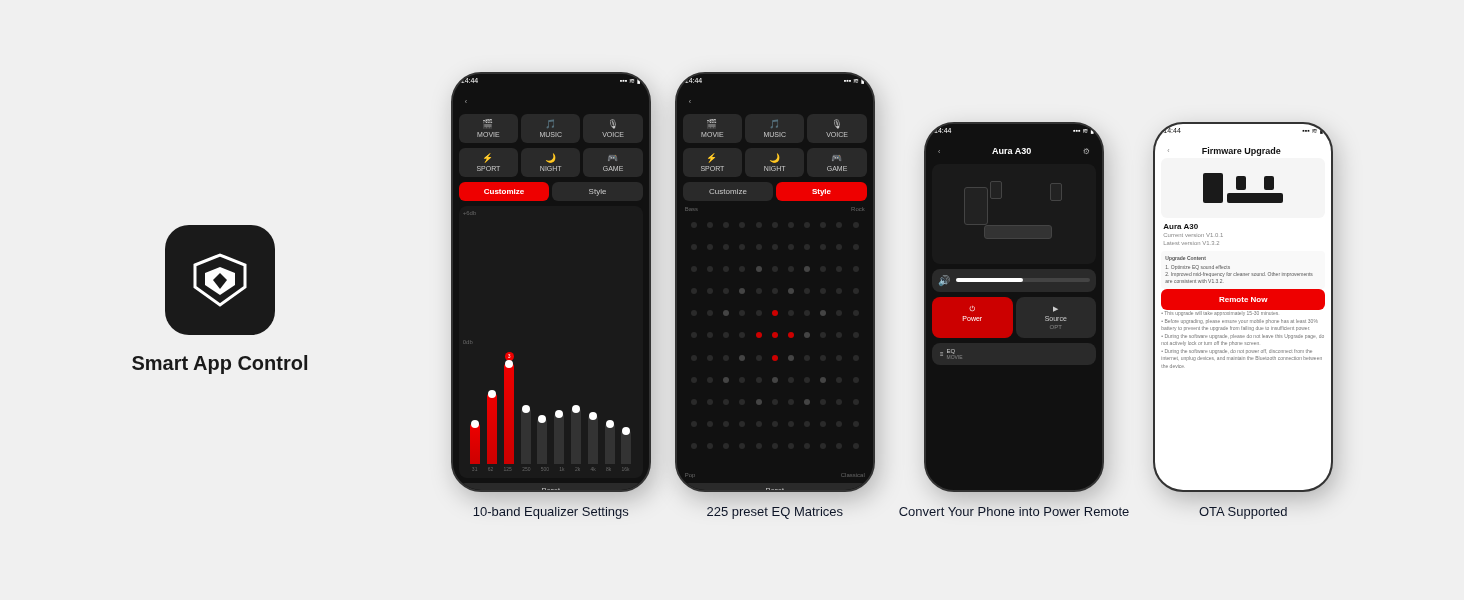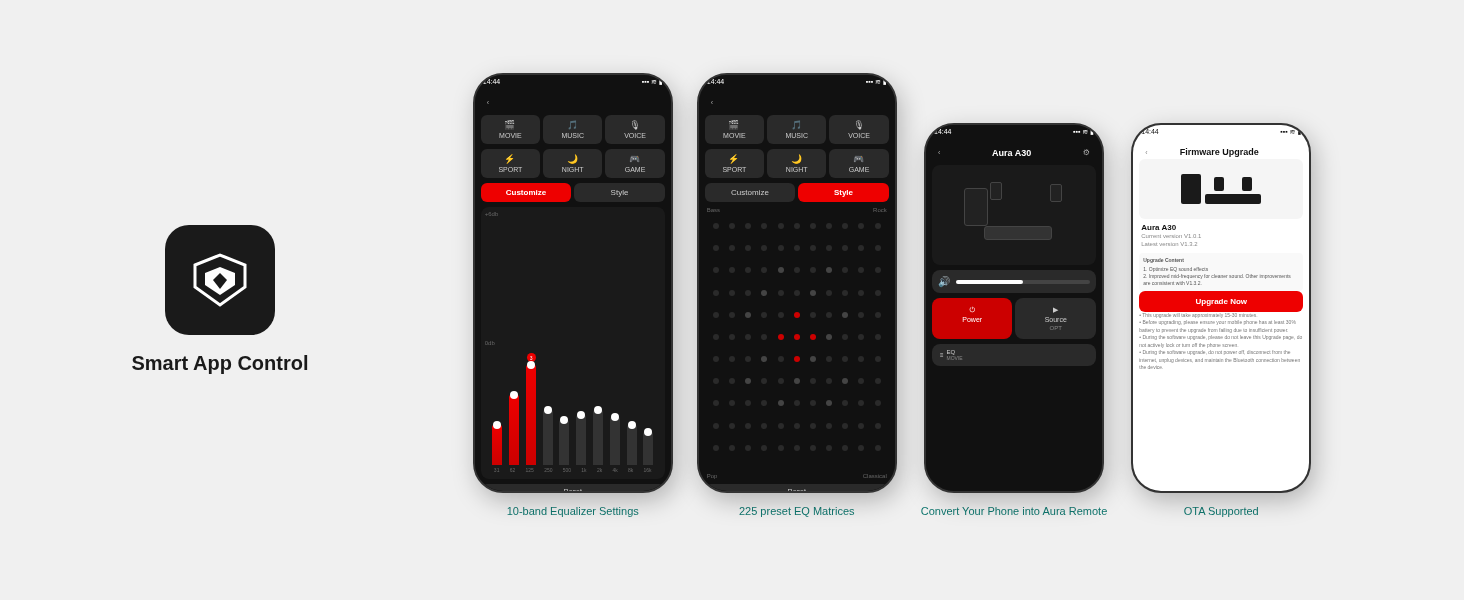--- a/index.html
+++ b/index.html
@@ -421,22 +421,22 @@
     }
 
     .fw-notes {
       font-size: 5px;
       color: #777;
       line-height: 1.5;
     }
 
     
     .caption-main {
-      font-size: 11px;
-      color: #0f766e;
+      font-size: 13px;
+      color: #0f172a;
       text-align: right;
     }
 
     .phone-side-btn {
       position: absolute;
       right: -3px;
       top: 60px;
       width: 3px;
       height: 28px;
       background: #333;
@@ -901,21 +901,21 @@
             <div class="eq-mode-btn">
               <span>≡</span>
               <span style="display:flex;flex-direction:column;">
                 <span>EQ</span>
                 <span style="font-size:5px;color:#888;">MOVIE</span>
               </span>
             </div>
           </div>
         </div>
       </div>
-      <div class="caption-main">Convert Your Phone into Aura Remote</div>
+      <div class="caption-main">Convert Your Phone into Power Remote</div>
     </div>
 
     <div class="phone-column">
       <div class="phone-wrapper">
         <div class="phone-frame">
           <div class="phone-side-btn"></div>
           <div class="phone-vol-btn"></div>
           <div class="phone-vol-btn2"></div>
           <div class="status-bar white-bg">
             <span>14:44</span>
@@ -946,21 +946,21 @@
               <div class="fw-version">Current version V1.0.1</div>
               <div class="fw-version">Latest version V1.3.2</div>
             </div>
 
             <div class="fw-upgrade-content">
               <div style="font-weight:700;margin-bottom:2px;font-size:5px;">Upgrade Content</div>
               <div style="white-space:pre-line;">1. Optimize EQ sound effects
 2. Improved mid-frequency for cleaner sound. Other improvements are consistent with V1.3.2.</div>
             </div>
 
-            <div class="fw-upgrade-btn">Upgrade Now</div>
+            <div class="fw-upgrade-btn">Remote Now</div>
 
             <div class="fw-notes" style="white-space:pre-line;overflow:hidden;max-height:80px;">• This upgrade will take approximately 15-30 minutes.
 • Before upgrading, please ensure your mobile phone has at least 30% battery to prevent the upgrade from failing due to insufficient power.
 • During the software upgrade, please do not leave this Upgrade page, do not actively lock or turn off the phone screen.
 • During the software upgrade, do not power off, disconnect from the internet, unplug devices, and maintain the Bluetooth connection between the device.</div>
           </div>
         </div>
       </div>
       <div class="caption-main">OTA Supported</div>
     </div>

